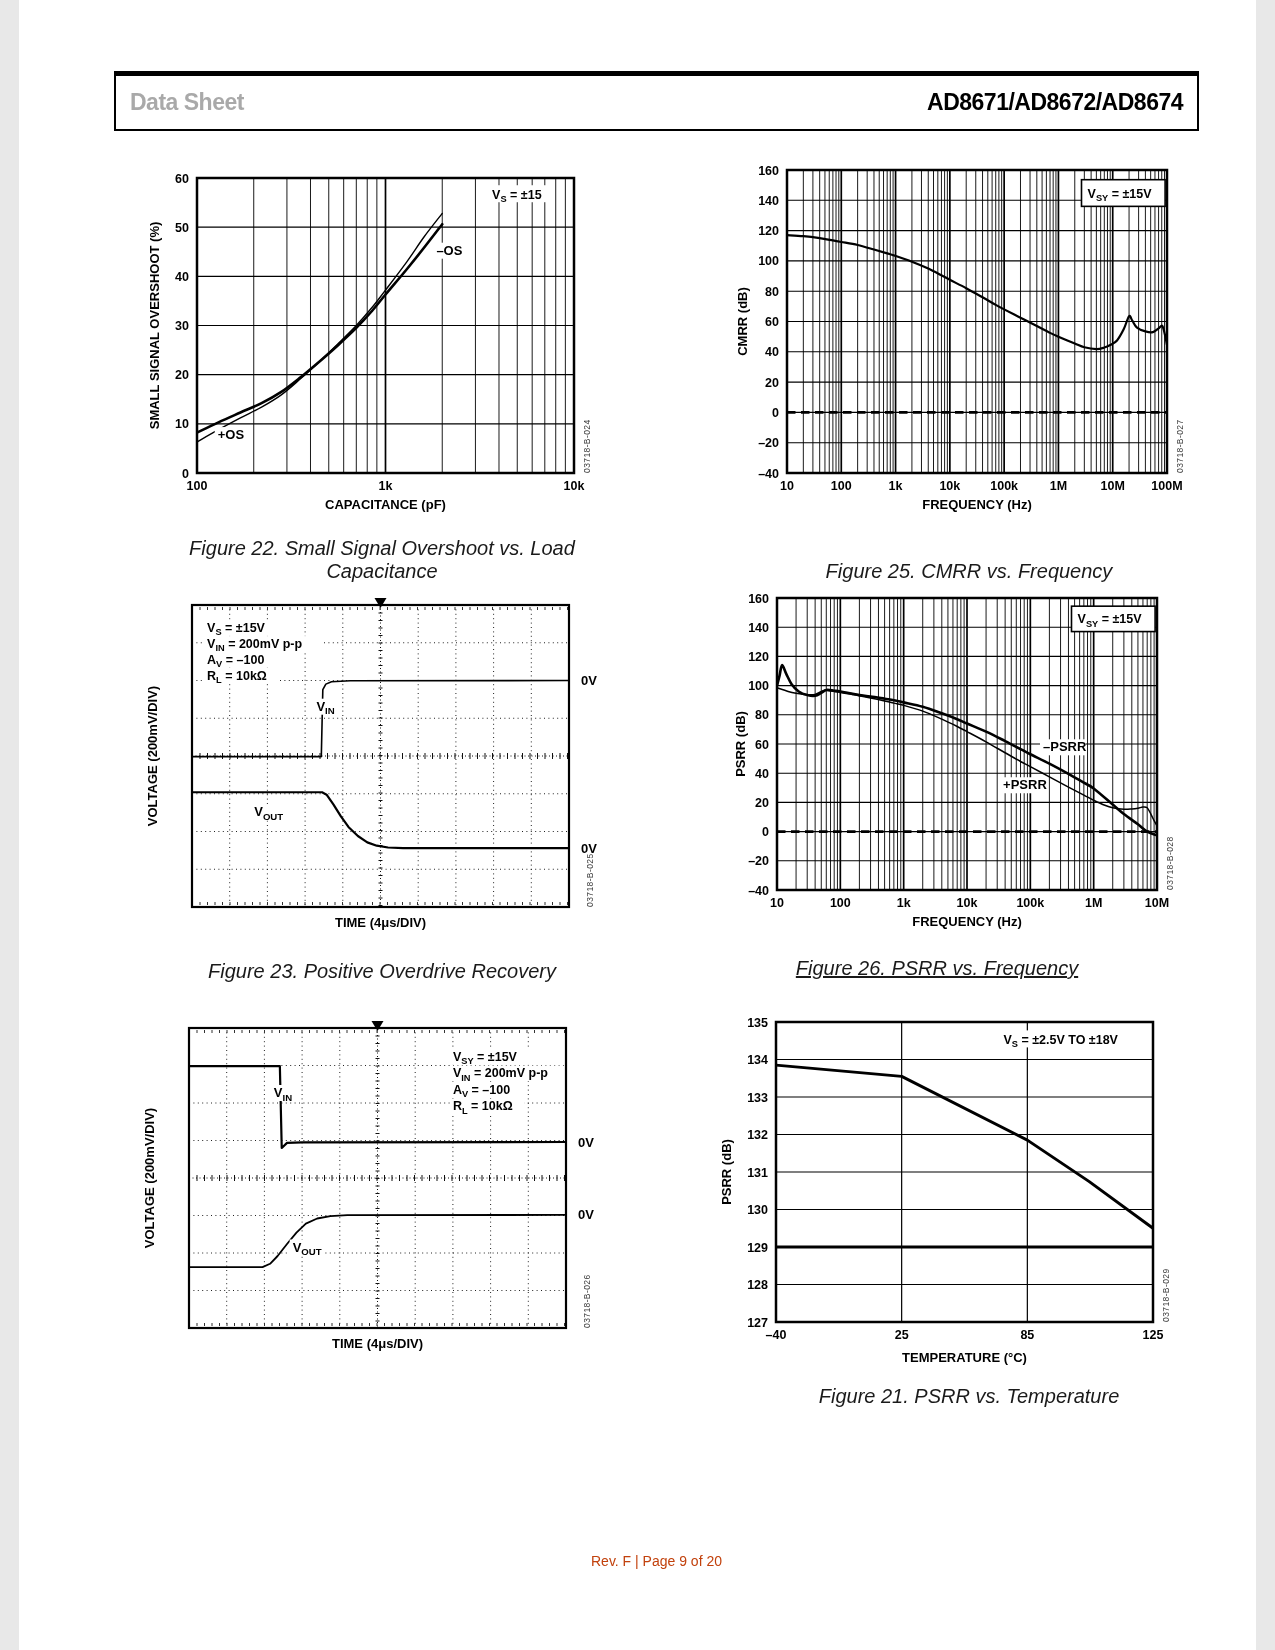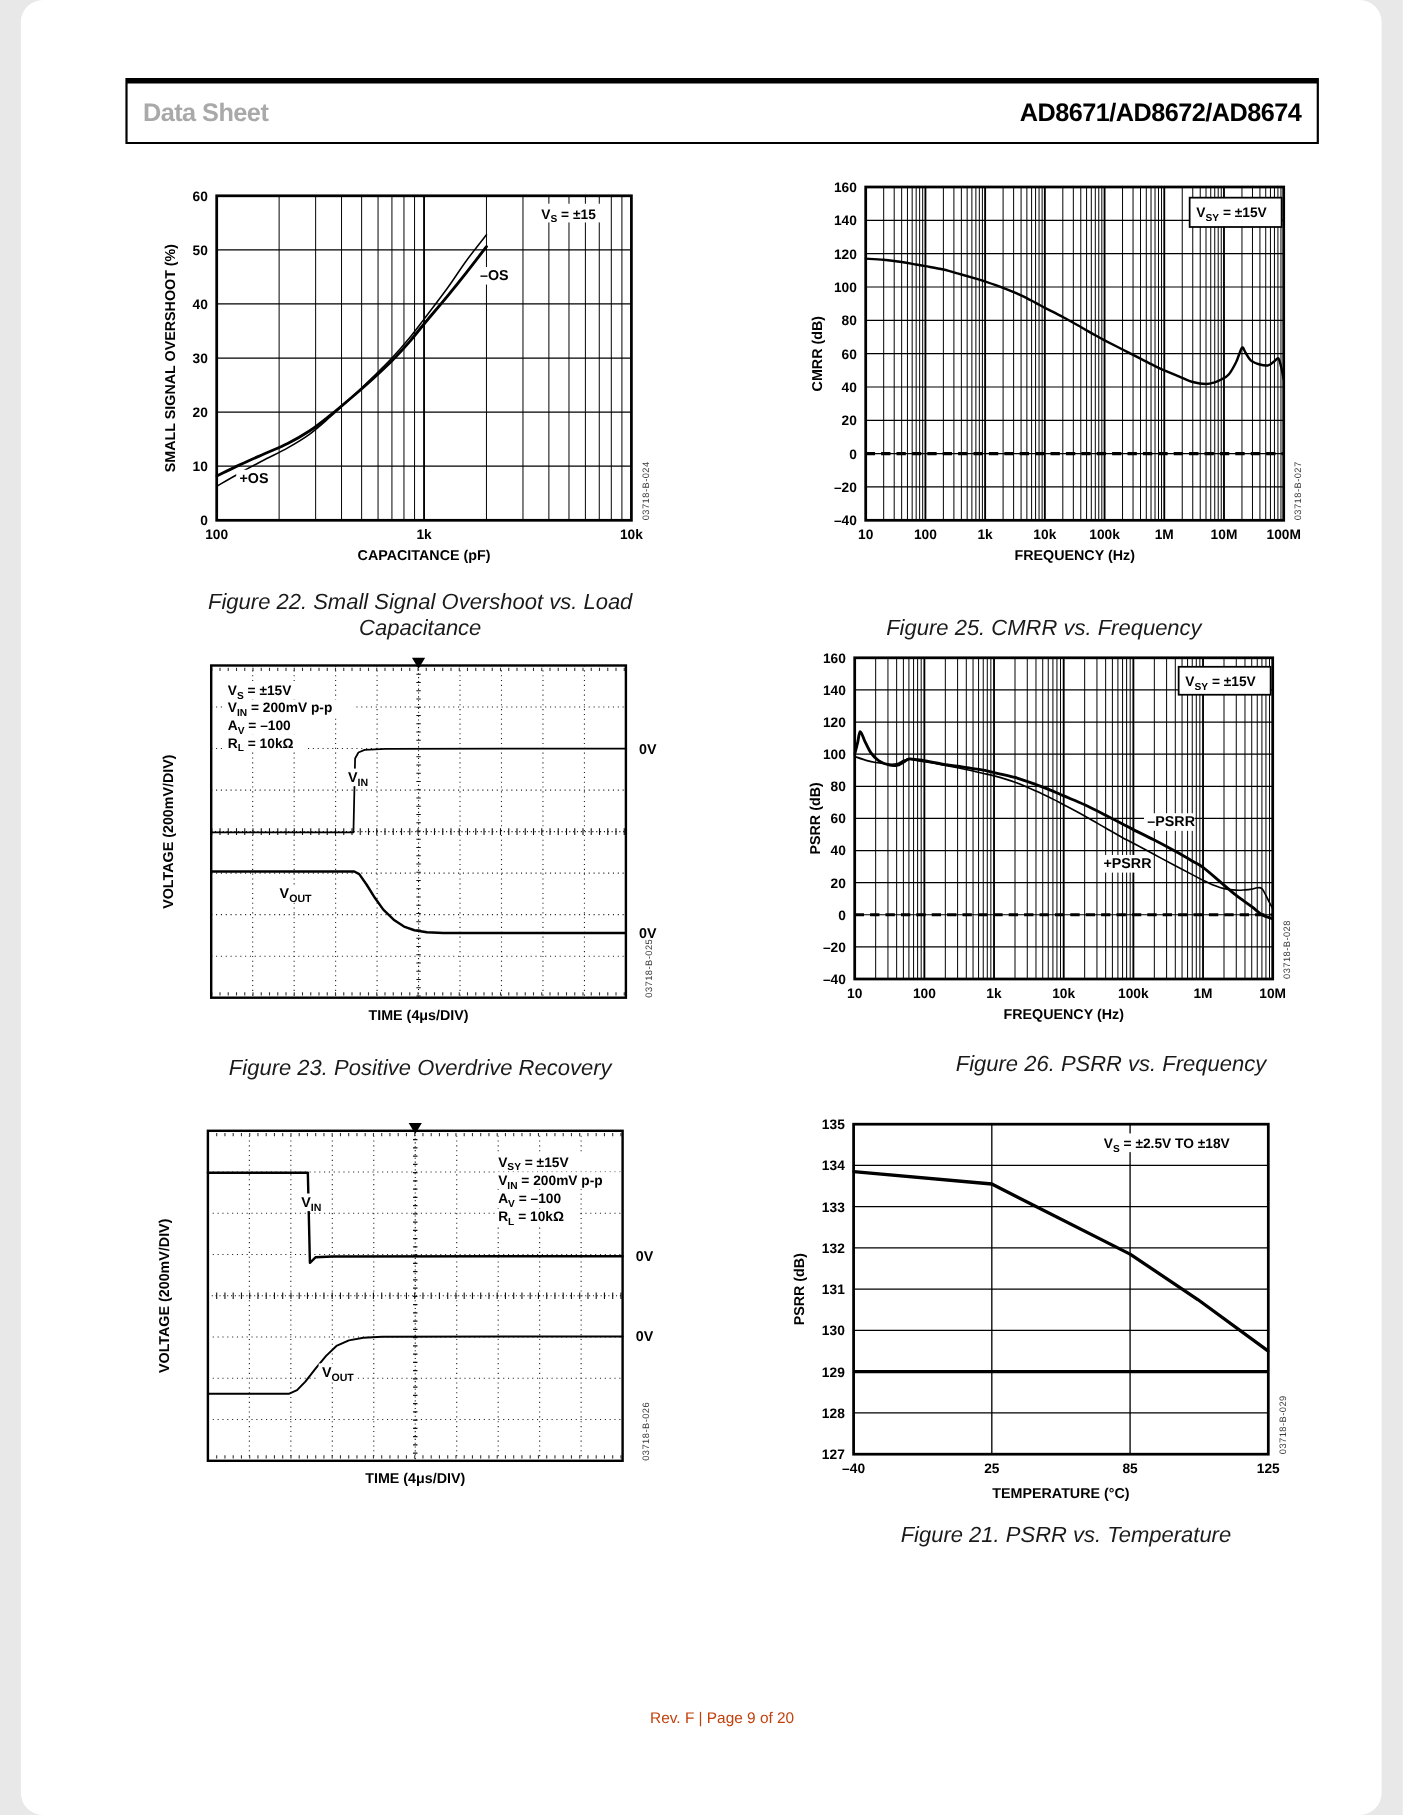--- a/index.html
+++ b/index.html
@@ -1,17 +1,17 @@
 <!DOCTYPE html>
 <html><head>
 <meta charset="utf-8">
 <style>
   html,body{margin:0;padding:0;background:#e8e8e8;}
   #page{position:relative;width:1237px;height:1650px;background:#ffffff;margin:0 auto;
-        font-family:"Liberation Sans",sans-serif;overflow:hidden;border-radius:20px;}
+        font-family:"Liberation Sans",sans-serif;overflow:hidden;}
   #header{position:absolute;left:95px;top:71px;width:1085px;height:60px;
           border:2px solid #000;border-top-width:5px;box-sizing:border-box;
           display:flex;align-items:center;justify-content:space-between;padding:0 14px;}
   #header .hleft{font-size:23px;font-weight:bold;color:#a9a9a9;letter-spacing:-0.5px;}
   #header .hright{font-size:23px;font-weight:bold;color:#000;letter-spacing:-0.5px;}
   .figwrap{position:absolute;}
   .caption{position:absolute;width:500px;text-align:center;font-style:italic;
            font-size:20px;color:#1a1a1a;}
   #footer{position:absolute;left:0;top:1553px;width:1275px;text-align:center;
           font-size:14px;color:#c2410c;}
@@ -420,19 +420,19 @@
         <text x="192.6541" y="354" font-size="12.5" font-weight="bold" text-anchor="middle" fill="#000">25</text>
         <text x="318.3459" y="354" font-size="12.5" font-weight="bold" text-anchor="middle" fill="#000">85</text>
         <text x="444" y="354" font-size="12.5" font-weight="bold" text-anchor="middle" fill="#000">125</text>
         <text x="255.5" y="377" font-size="13" font-weight="bold" text-anchor="middle" fill="#000">TEMPERATURE (°C)</text>
         <text x="22" y="187" font-size="13" font-weight="bold" text-anchor="middle" fill="#000" transform="rotate(-90 22 187)">PSRR (dB)</text>
         <text x="460" y="337" font-size="8.5" fill="#3a3a3a" letter-spacing="0.4" transform="rotate(-90 460 337)">03718-B-029</text>
       </svg>
     </div>
 
   <div class="caption" style="left:113px;top:537px;">Figure 22. Small Signal Overshoot vs. Load Capacitance</div>
-  <div class="caption" style="left:680px;top:560px;">Figure 25. CMRR vs. Frequency</div>
+  <div class="caption" style="left:700px;top:560px;">Figure 25. CMRR vs. Frequency</div>
   <div class="caption" style="left:113px;top:960px;">Figure 23. Positive Overdrive Recovery</div>
-  <div class="caption" style="left:741px;top:957px;">Figure 26. PSRR vs. Frequency</div>
+  <div class="caption" style="left:668px;top:957px;text-decoration:underline;">Figure 26. PSRR vs. Frequency</div>
   <div class="caption" style="left:700px;top:1385px;">Figure 21. PSRR vs. Temperature</div>
 
   <div id="footer">Rev. F | Page 9 of 20</div>
 </div>
 
 </body></html>

